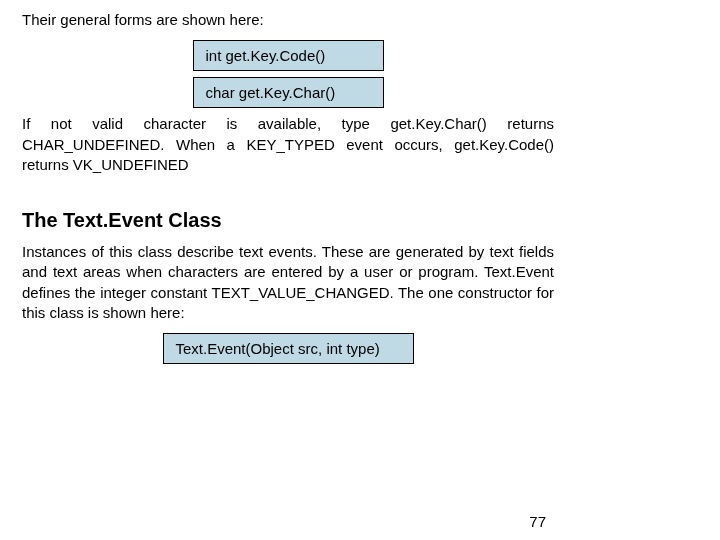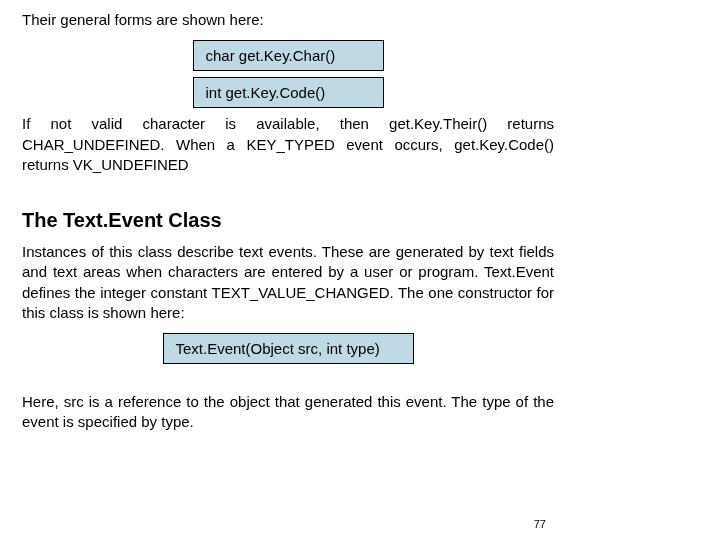--- a/index.html
+++ b/index.html
@@ -42,45 +42,44 @@
   }
   .heading {
     font-size: 20px;
     font-weight: bold;
     margin: 34px 0 10px 0;
   }
   .page-number {
     position: absolute;
     right: 30px;
     bottom: 10px;
-    font-size: 11px;
+    font-size: 15px;
   }
 </style>
 </head>
 <body>
 
 <div class="page">
 
   <p class="para">Their general forms are shown here:</p>
 
   <div class="code-box-wrap">
+    <div class="code-box">int get.Key.Code()</div>
+  </div>
+
+  <div class="code-box-wrap">
     <div class="code-box">char get.Key.Char()</div>
   </div>
 
-  <div class="code-box-wrap">
-    <div class="code-box">int get.Key.Code()</div>
-  </div>
-
-  <p class="para">If not valid character is available, then get.Key.Their() returns CHAR_UNDEFINED. When a KEY_TYPED event occurs, get.Key.Code() returns VK_UNDEFINED</p>
+  <p class="para">If not valid character is available, type get.Key.Char() returns CHAR_UNDEFINED. When a KEY_TYPED event occurs, get.Key.Code() returns VK_UNDEFINED</p>
 
   <h2 class="heading">The Text.Event Class</h2>
 
   <p class="para">Instances of this class describe text events. These are generated by text fields and text areas when characters are entered by a user or program. Text.Event defines the integer constant TEXT_VALUE_CHANGED. The one constructor for this class is shown here:</p>
 
   <div class="code-box-wrap" style="margin-bottom:28px;">
     <div class="code-box code-box-wide">Text.Event(Object src, int type)</div>
   </div>
 
-  <p class="para">Here, src is a reference to the object that generated this event. The type of the event is specified by type.</p>
 
   <div class="page-number">77</div>
 
 </div>
 
 </body></html>

